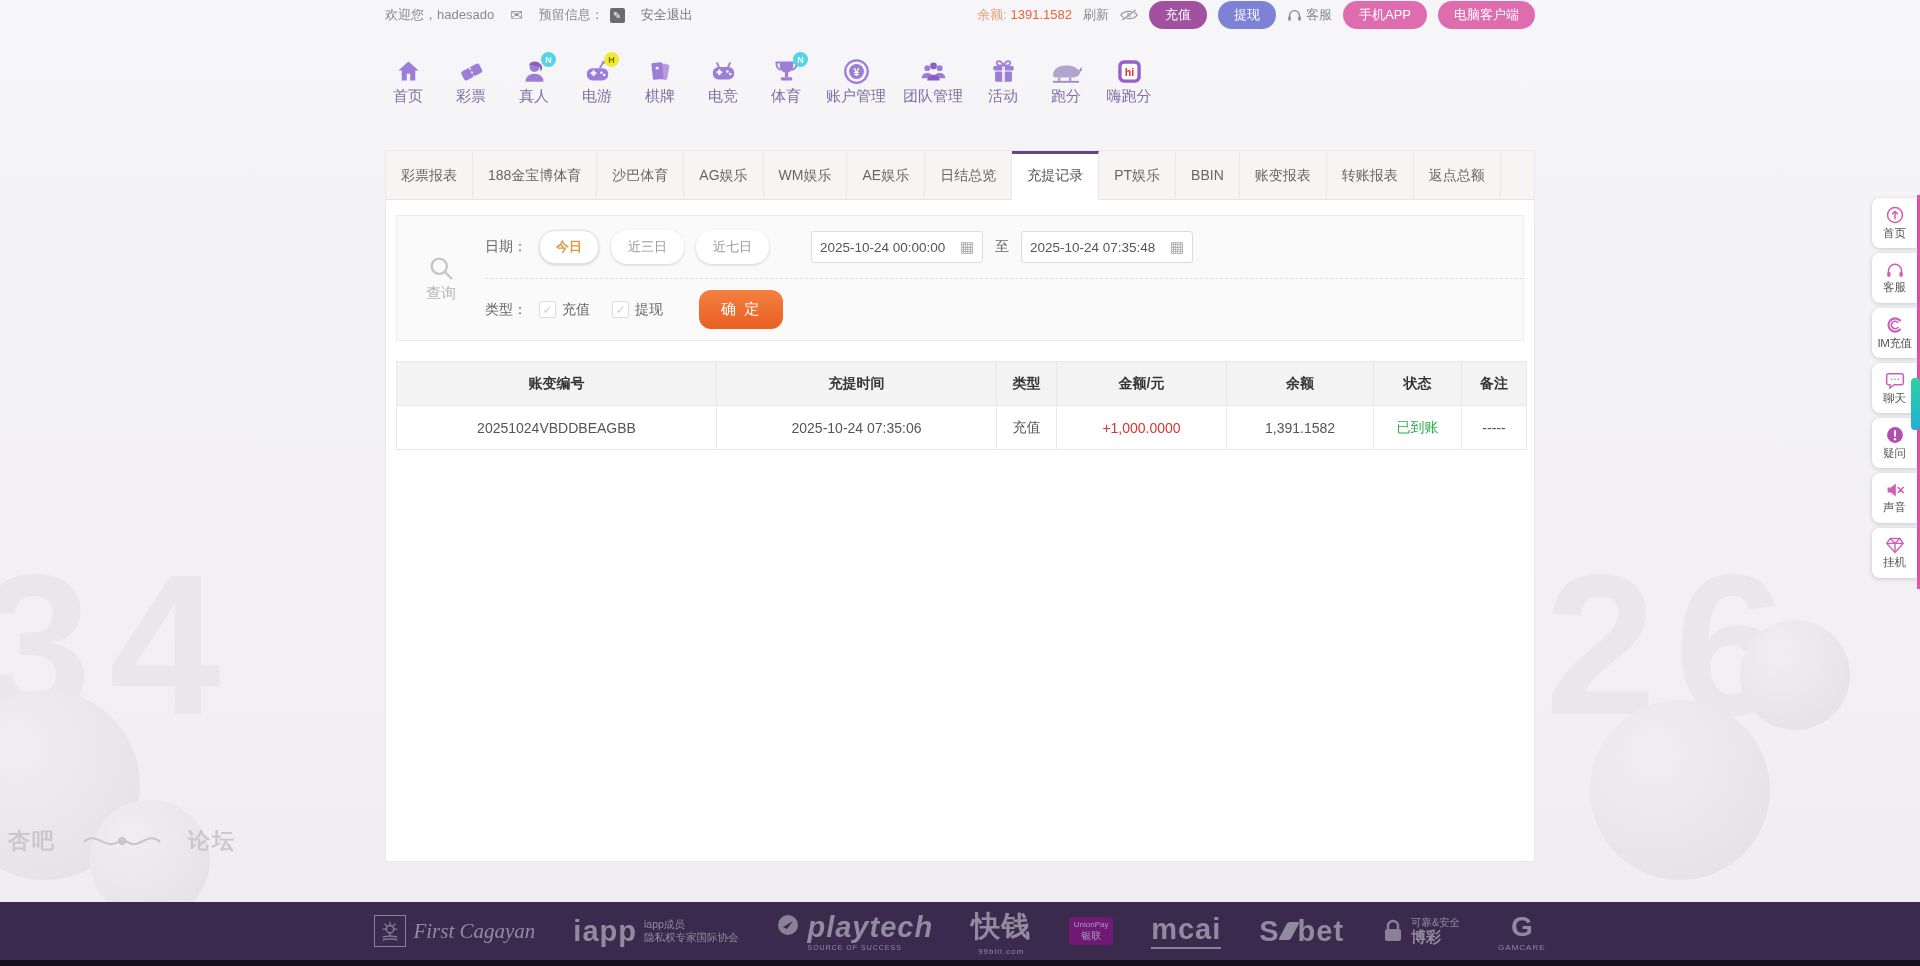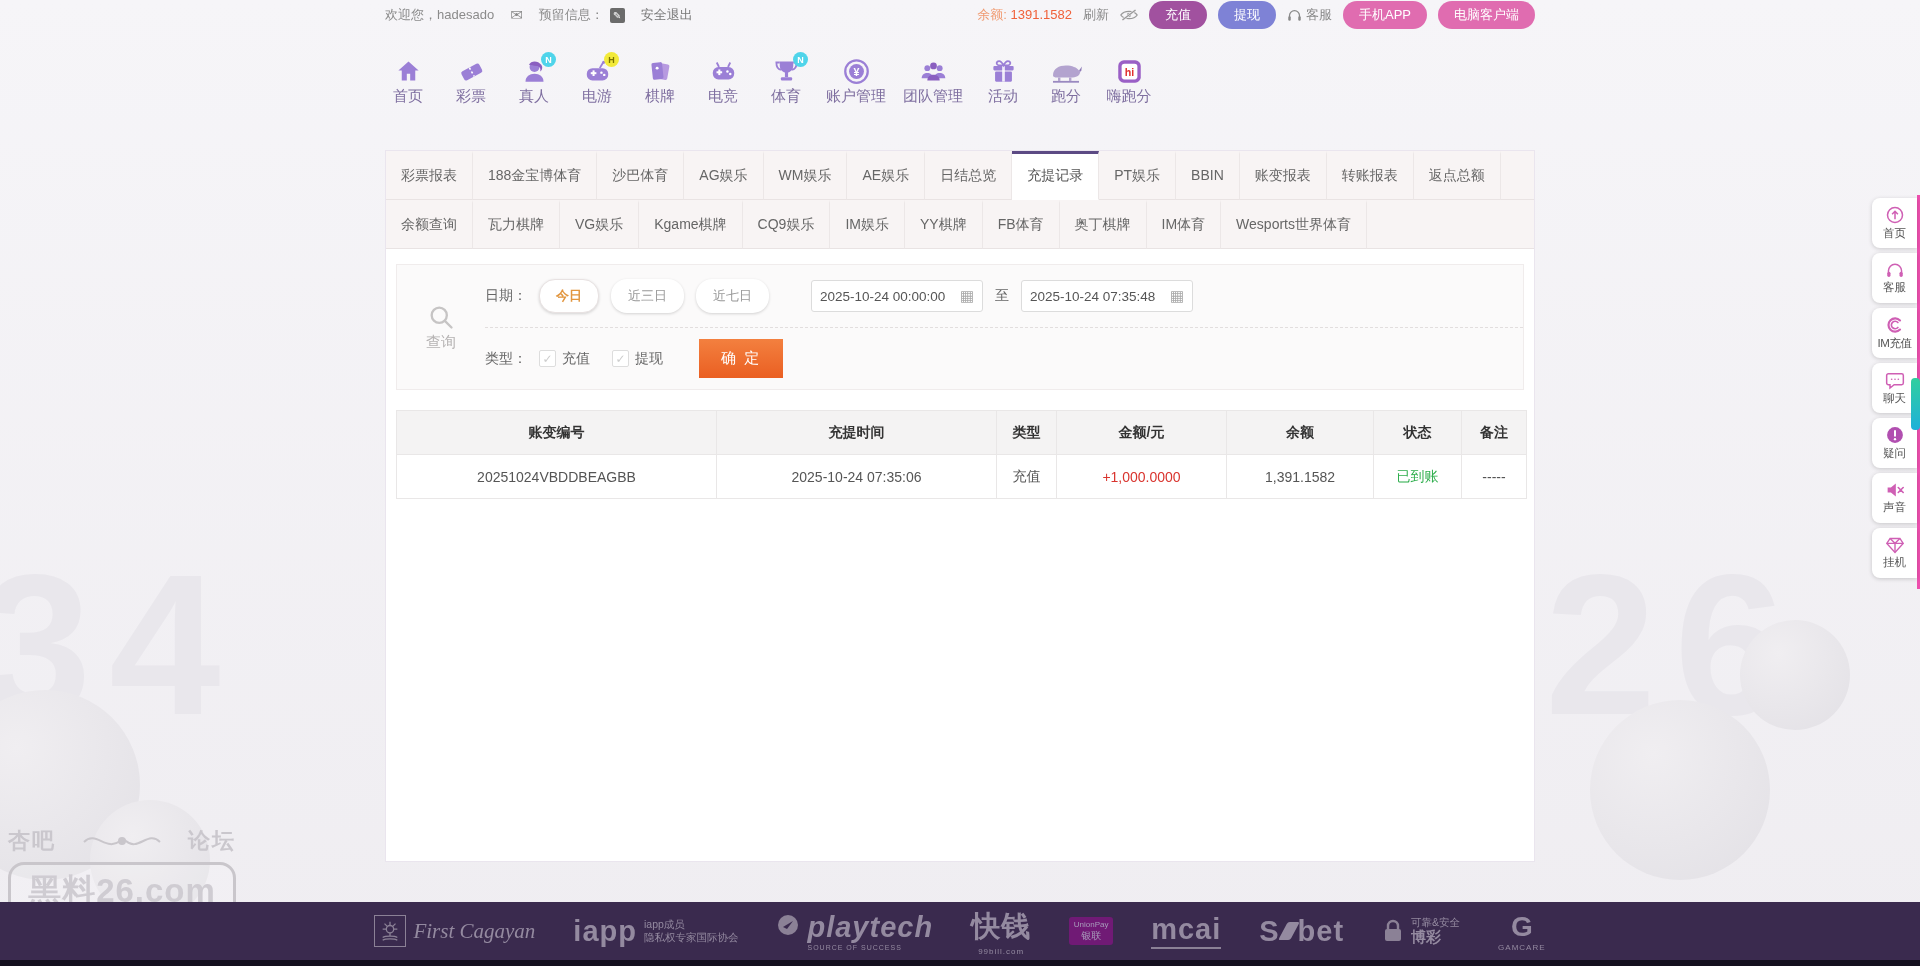--- a/index.html
+++ b/index.html
@@ -65,21 +65,21 @@
                 padding:7px 16px; font-size:13px; color:#999; cursor:pointer; border:1px solid transparent; }
   .range-pill.active { color:#e2963f; font-weight:bold; border-color:#e8e2e2; }
   .date-box { width:172px; height:32px; border:1px solid #dcdcdc; border-radius:3px; background:#fff;
               display:flex; align-items:center; padding:0 8px; gap:4px; }
   .date-box input { border:none; outline:none; width:136px; font-size:13.5px; color:#555; background:transparent;
                     font-family:"Liberation Sans","DejaVu Sans",sans-serif; }
   .cal-ic { color:#a9a9a9; font-size:15px; cursor:pointer; margin-left:auto; }
   .cb { width:17px; height:17px; border:1px solid #ddd; border-radius:2px; background:#fff; display:inline-flex;
         align-items:center; justify-content:center; color:#ccc; font-size:12px; cursor:pointer; }
   .cb-group { display:flex; align-items:center; gap:6px; margin-right:10px; }
-  .submit-btn { background:linear-gradient(#f3803f,#ea5f22); color:#fff; font-size:15px; border:none; border-radius:0;
+  .submit-btn { background:linear-gradient(#f3803f,#ea5f22); color:#fff; font-size:15px; border:none; border-radius:12px;
                 padding:10px 22px; cursor:pointer; margin-left:14px; letter-spacing:2px; }
   
   table.data { width:1130px; margin:20px 10px 0; border-collapse:collapse; font-size:14px; color:#555; table-layout:fixed; }
   table.data th, table.data td { border:1px solid #e9e7e7; height:44px; text-align:center; overflow:hidden; }
   table.data th { background:#f4f3f3; color:#333; font-weight:bold; }
   .amount { color:#d9342e; }
   .status { color:#2fae4d; }
   
   .pagination { margin:20px 12px 0; display:flex; justify-content:flex-end; align-items:center; gap:10px;
                 font-size:13px; color:#666; }
@@ -123,21 +123,20 @@
 
 <div class="watermark">
   <div class="wm-line1">
     <span>杏吧</span>
     <svg width="80" height="26" viewBox="0 0 80 26">
       <path d="M2 14 C14 2 24 24 38 13 C40 11 42 11 44 13 C56 24 66 2 78 14" stroke="#c9c6cb" fill="none" stroke-width="2"></path>
       <circle cx="40" cy="13" r="4" fill="#c9c6cb"></circle>
     </svg>
     <span>论坛</span>
   </div>
-  <div class="wm-box">黑料26.com</div>
 </div>
 
 <div class="center">
 
   <div class="topbar">
     <div class="tb-left">
       <span>欢迎您，hadesado</span>
       <span class="mail-ic">✉</span>
       <span style="display:flex;align-items:center;gap:6px;">
         <span>预留信息：</span>
@@ -305,34 +304,20 @@
       <div class="tab">AG娱乐</div>
       <div class="tab">WM娱乐</div>
       <div class="tab">AE娱乐</div>
       <div class="tab">日结总览</div>
       <div class="tab active">充提记录</div>
       <div class="tab">PT娱乐</div>
       <div class="tab">BBIN</div>
       <div class="tab">账变报表</div>
       <div class="tab">转账报表</div>
       <div class="tab">返点总额</div>
-      <div class="tab-fill"></div>
-    </div>
-    <div class="tabs-row">
-      <div class="tab">余额查询</div>
-      <div class="tab">瓦力棋牌</div>
-      <div class="tab">VG娱乐</div>
-      <div class="tab">Kgame棋牌</div>
-      <div class="tab">CQ9娱乐</div>
-      <div class="tab">IM娱乐</div>
-      <div class="tab">YY棋牌</div>
-      <div class="tab">FB体育</div>
-      <div class="tab">奥丁棋牌</div>
-      <div class="tab">IM体育</div>
-      <div class="tab">Wesports世界体育</div>
       <div class="tab-fill"></div>
     </div>
 
     <div class="panel">
       <div class="panel-search">
         <svg width="28" height="28" viewBox="0 0 24 24">
             <circle cx="10.5" cy="10.5" r="6.5" fill="none" stroke="#c6c4c4" stroke-width="2"></circle>
             <line x1="15.5" y1="15.5" x2="21" y2="21" stroke="#c6c4c4" stroke-width="2" stroke-linecap="round"></line>
           </svg>
         <span>查询</span>

